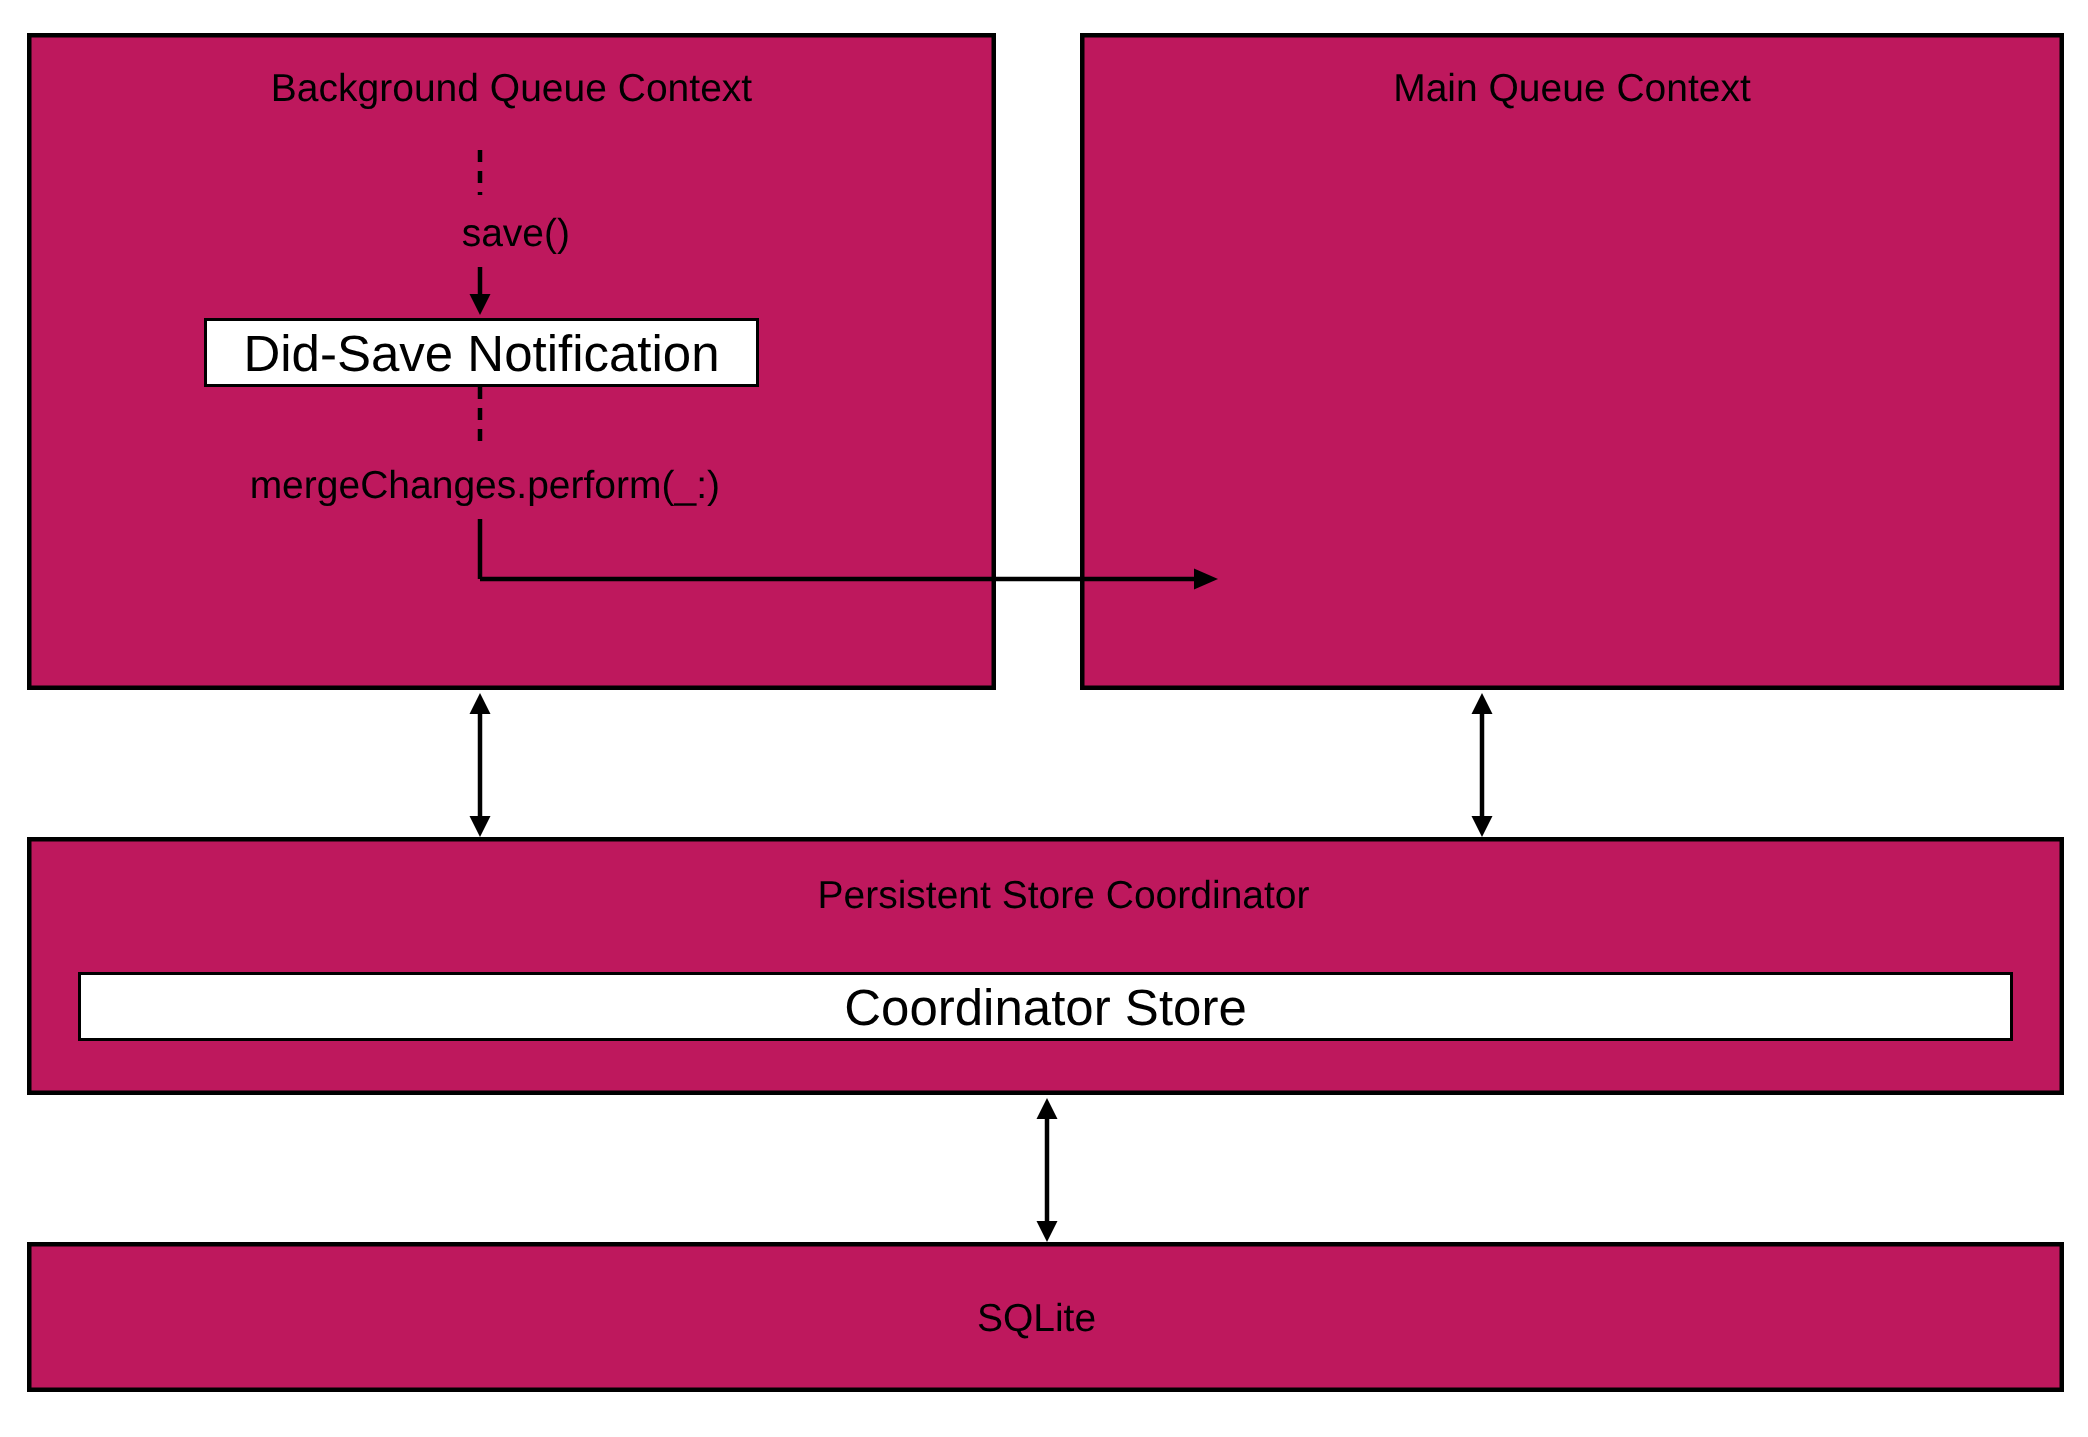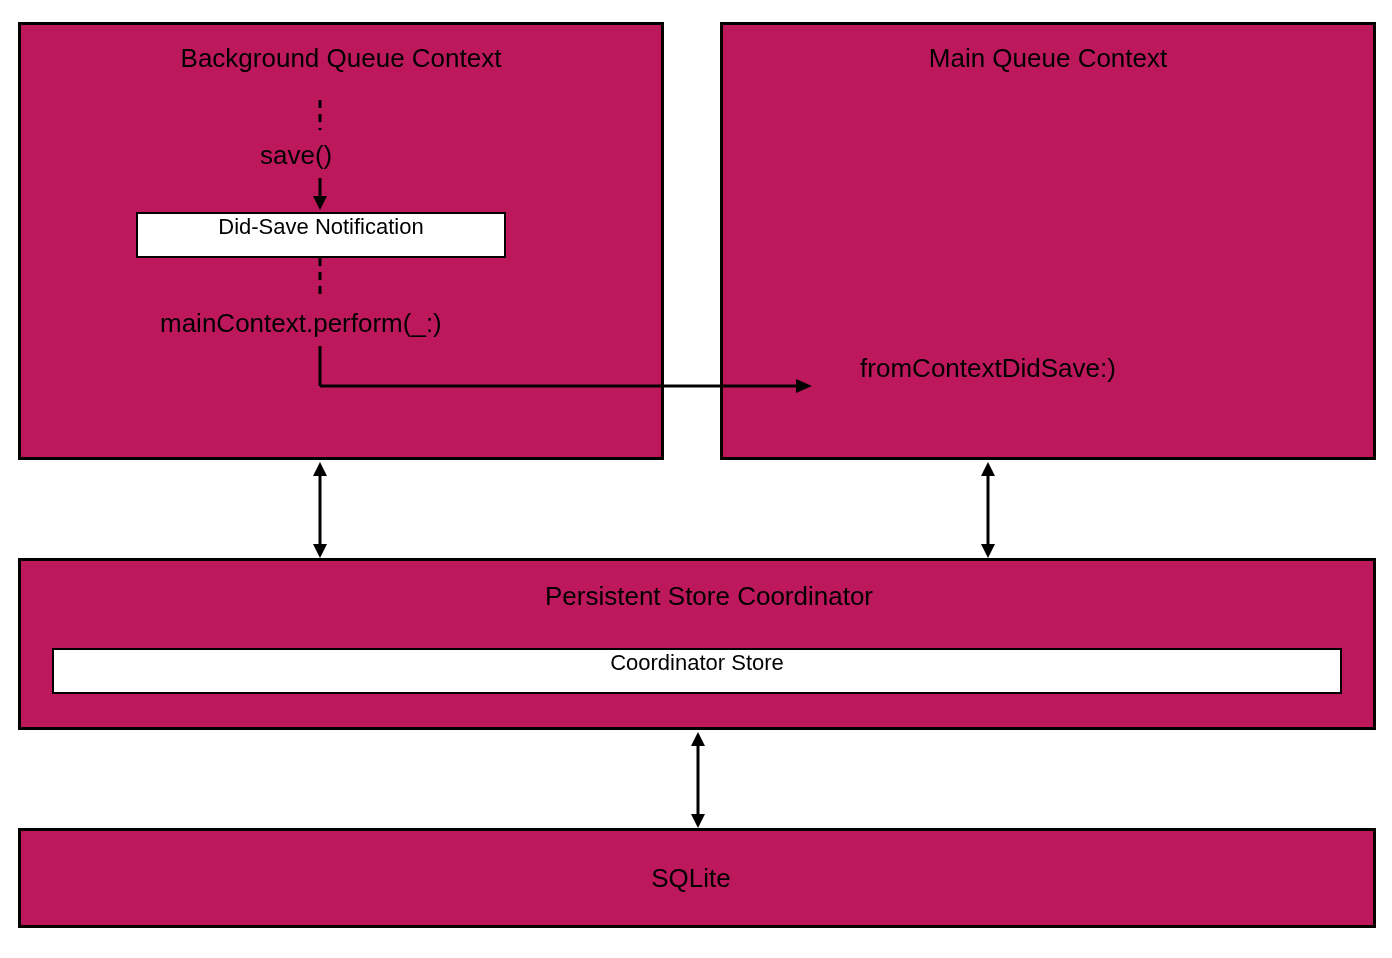--- a/index.html
+++ b/index.html
@@ -16,35 +16,35 @@
     }
     .box {
       position: absolute;
       border: 3px solid #000;
       background: #be185d;
     }
     .label {
       position: absolute;
       font-size: 26px;
       color: #000;
-      text-align: left;
+      text-align: right;
       white-space: nowrap;
     }
     .label-multi {
       white-space: normal;
       line-height: 1.3;
     }
     .inner-box {
       position: absolute;
       border: 2px solid #000;
       background: #fff;
       display: flex;
-      align-items: flex-start;
+      align-items: flex-end;
       justify-content: center;
-      font-size: 22px;
+      font-size: 34px;
     }
     svg {
       position: absolute;
       overflow: visible;
     }
   </style>
 </head>
 <body>
 
 <div class="box" style="left:18px; top:22px; width:646px; height:438px;">
@@ -60,31 +60,30 @@
 <svg style="left:310px; top:100px; width:20px; height:110px;">
   <line x1="10" y1="0" x2="10" y2="30" stroke="#000" stroke-width="3" stroke-dasharray="8,6"></line>
   <line x1="10" y1="78" x2="10" y2="98" stroke="#000" stroke-width="3"></line>
   <polygon points="10,110 3,96 17,96" fill="#000"></polygon>
 </svg>
 
 <div class="inner-box" style="left:136px; top:212px; width:370px; height:46px;">
   <span>Did-Save Notification</span>
 </div>
 
-<div class="label" style="left:160px; top:308px; width:320px;">mainContext.perform(_:)</div>
+<div class="label" style="left:160px; top:308px; width:320px;">mergeChanges.perform(_:)</div>
 
 <svg style="left:310px; top:258px; width:510px; height:160px;">
   <line x1="10" y1="0" x2="10" y2="40" stroke="#000" stroke-width="3" stroke-dasharray="8,6"></line>
   <line x1="10" y1="88" x2="10" y2="128" stroke="#000" stroke-width="3"></line>
   <line x1="10" y1="128" x2="488" y2="128" stroke="#000" stroke-width="3"></line>
   <polygon points="502,128 486,121 486,135" fill="#000"></polygon>
 </svg>
 
 <div class="label label-multi" style="left:838px; top:352px; width:300px; text-align:center;">
-  <div>fromContextDidSave:)</div>
 </div>
 
 <svg style="left:310px; top:462px; width:20px; height:96px;">
   <polygon points="10,0 3,14 17,14" fill="#000"></polygon>
   <line x1="10" y1="12" x2="10" y2="84" stroke="#000" stroke-width="3"></line>
   <polygon points="10,96 3,82 17,82" fill="#000"></polygon>
 </svg>
 
 <svg style="left:978px; top:462px; width:20px; height:96px;">
   <polygon points="10,0 3,14 17,14" fill="#000"></polygon>

